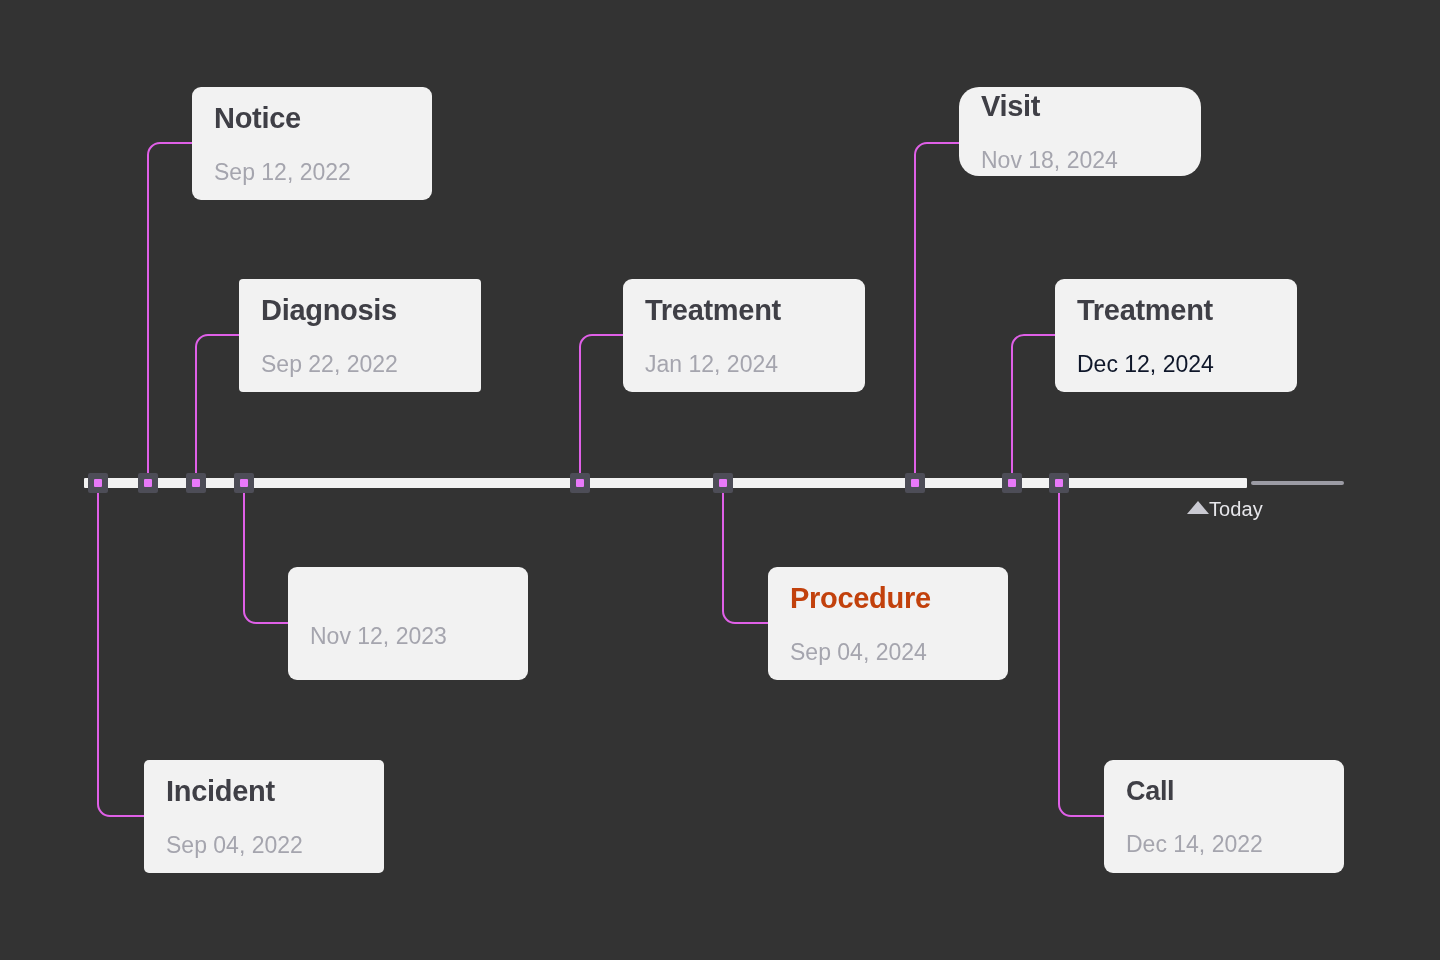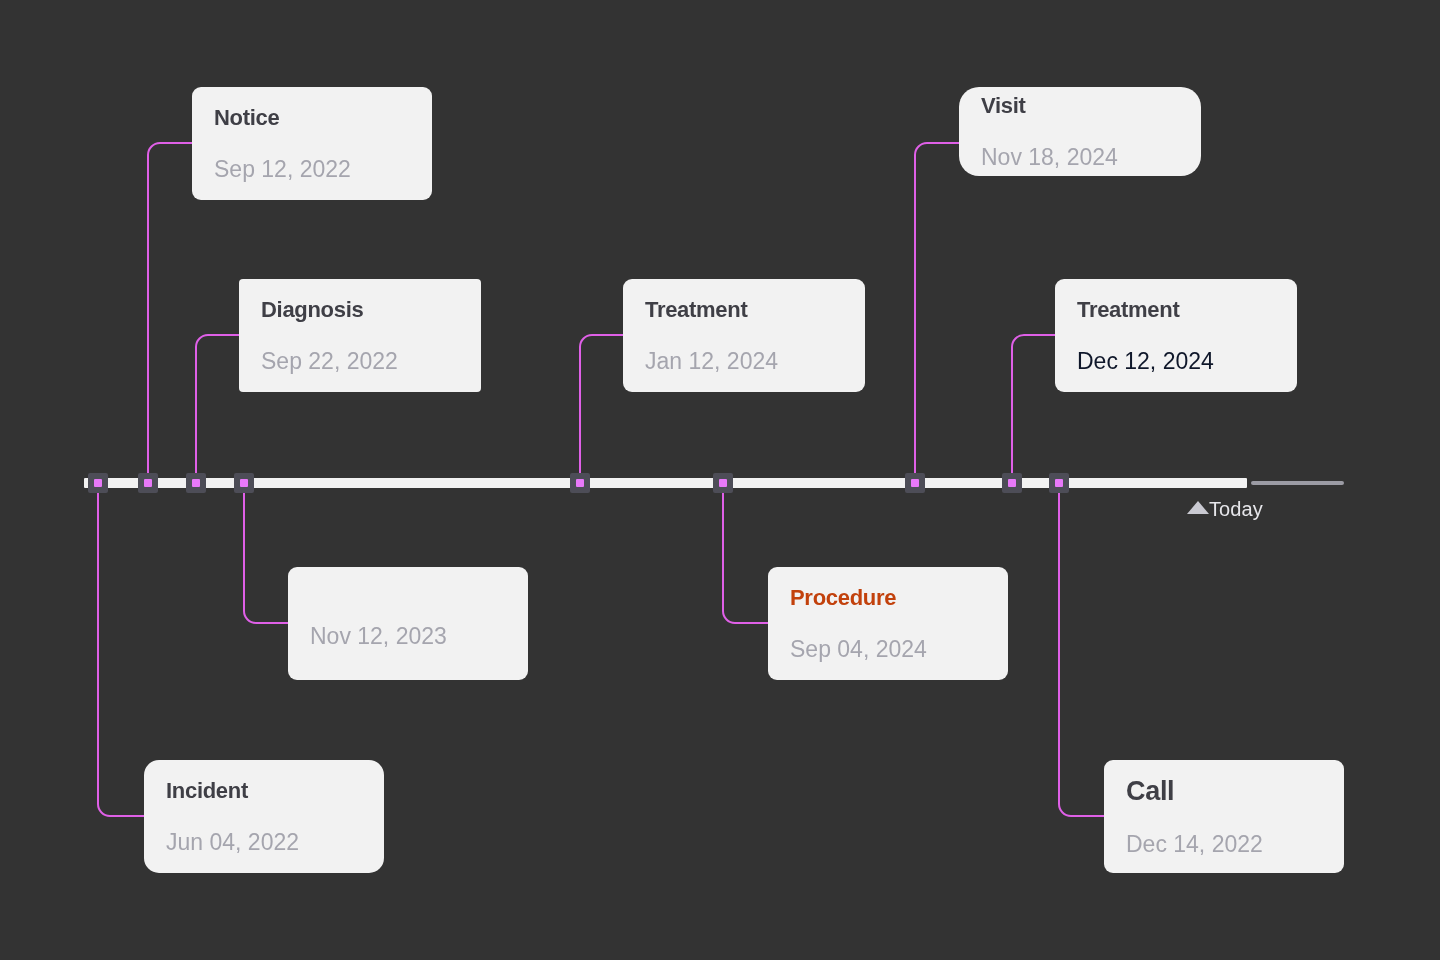--- a/index.html
+++ b/index.html
@@ -52,21 +52,21 @@
     background: #f2f2f2;
     border-radius: 9px;
     box-sizing: border-box;
     padding: 18px 22px 16px 22px;
     display: flex;
     flex-direction: column;
     justify-content: center;
   }
   .card-title {
     color: #3f3f46;
-    font-size: 22px;
+    font-size: 29px;
     font-weight: bold;
     line-height: 1.12;
     letter-spacing: -0.3px;
     white-space: nowrap;
   }
   .card-title.small {
     font-size: 27px;
   }
   .card-date {
     color: #a5a5ae;
@@ -167,23 +167,23 @@
         <div class="card-title" style="color: rgb(63, 63, 70);">Treatment</div>
         <div class="card-date" style="color: #0f172a;">Dec 12, 2024</div>
       </div>
       <div class="card" style="left: 288px; top: 567px; width: 240px; height: 113px; background: rgb(242, 242, 242); border-radius: 9px;">
         <div class="card-date" style="color: rgb(165, 165, 174);">Nov 12, 2023</div>
       </div>
       <div class="card" style="left: 768px; top: 567px; width: 240px; height: 113px; background: rgb(242, 242, 242); border-radius: 9px;">
         <div class="card-title" style="color: #c2410c;">Procedure</div>
         <div class="card-date" style="color: rgb(165, 165, 174);">Sep 04, 2024</div>
       </div>
-      <div class="card" style="left: 144px; top: 760px; width: 240px; height: 113px; background: rgb(242, 242, 242); border-radius: 15px;">
+      <div class="card" style="left: 144px; top: 760px; width: 240px; height: 113px; background: rgb(242, 242, 242); border-radius: 5px;">
         <div class="card-title" style="color: rgb(63, 63, 70);">Incident</div>
-        <div class="card-date" style="color: rgb(165, 165, 174);">Jun 04, 2022</div>
+        <div class="card-date" style="color: rgb(165, 165, 174);">Sep 04, 2022</div>
       </div>
       <div class="card" style="left: 1104px; top: 760px; width: 240px; height: 113px; background: rgb(242, 242, 242); border-radius: 9px;">
         <div class="card-title small" style="color: rgb(63, 63, 70);">Call</div>
         <div class="card-date" style="color: rgb(165, 165, 174);">Dec 14, 2022</div>
       </div>
     </div>
 
   <div class="today-group" id="today-group" style="left: 1187px; top: 493px; width: 120px;">
     <div class="today-arrow"></div>
     <div class="today-label">Today</div>

